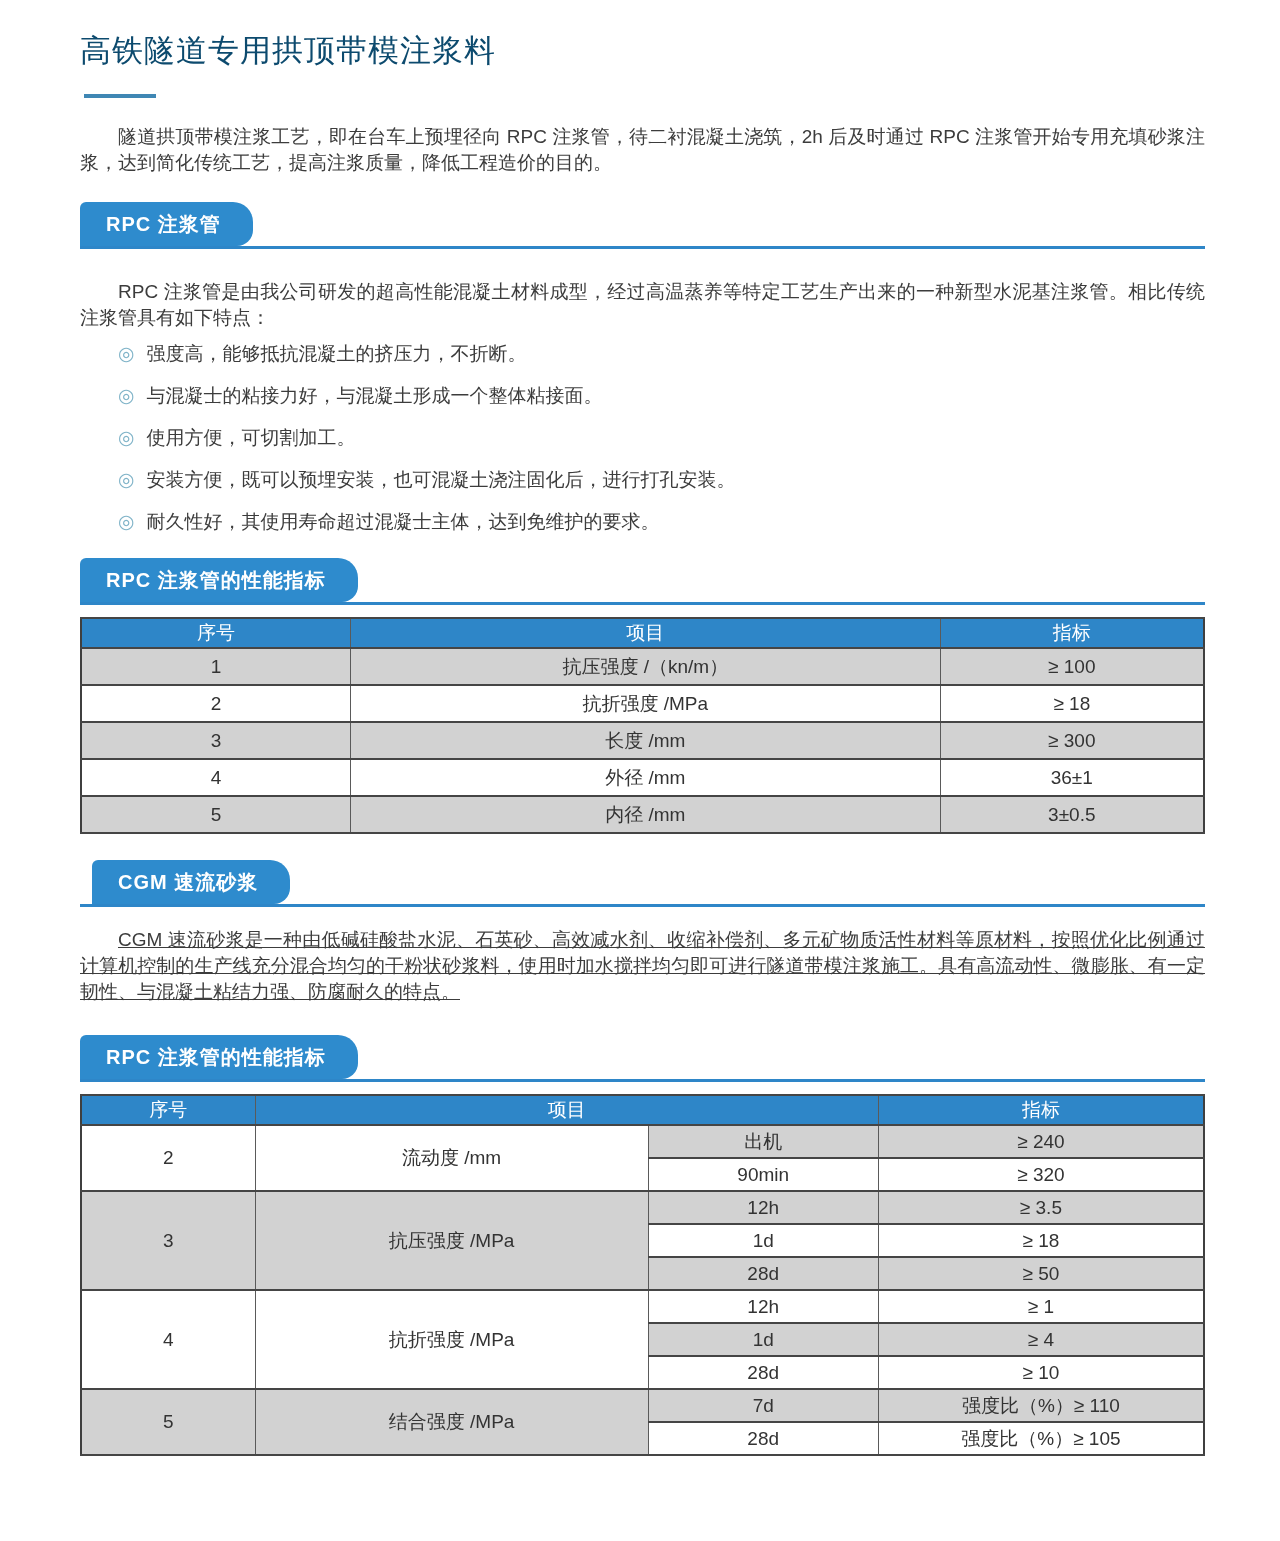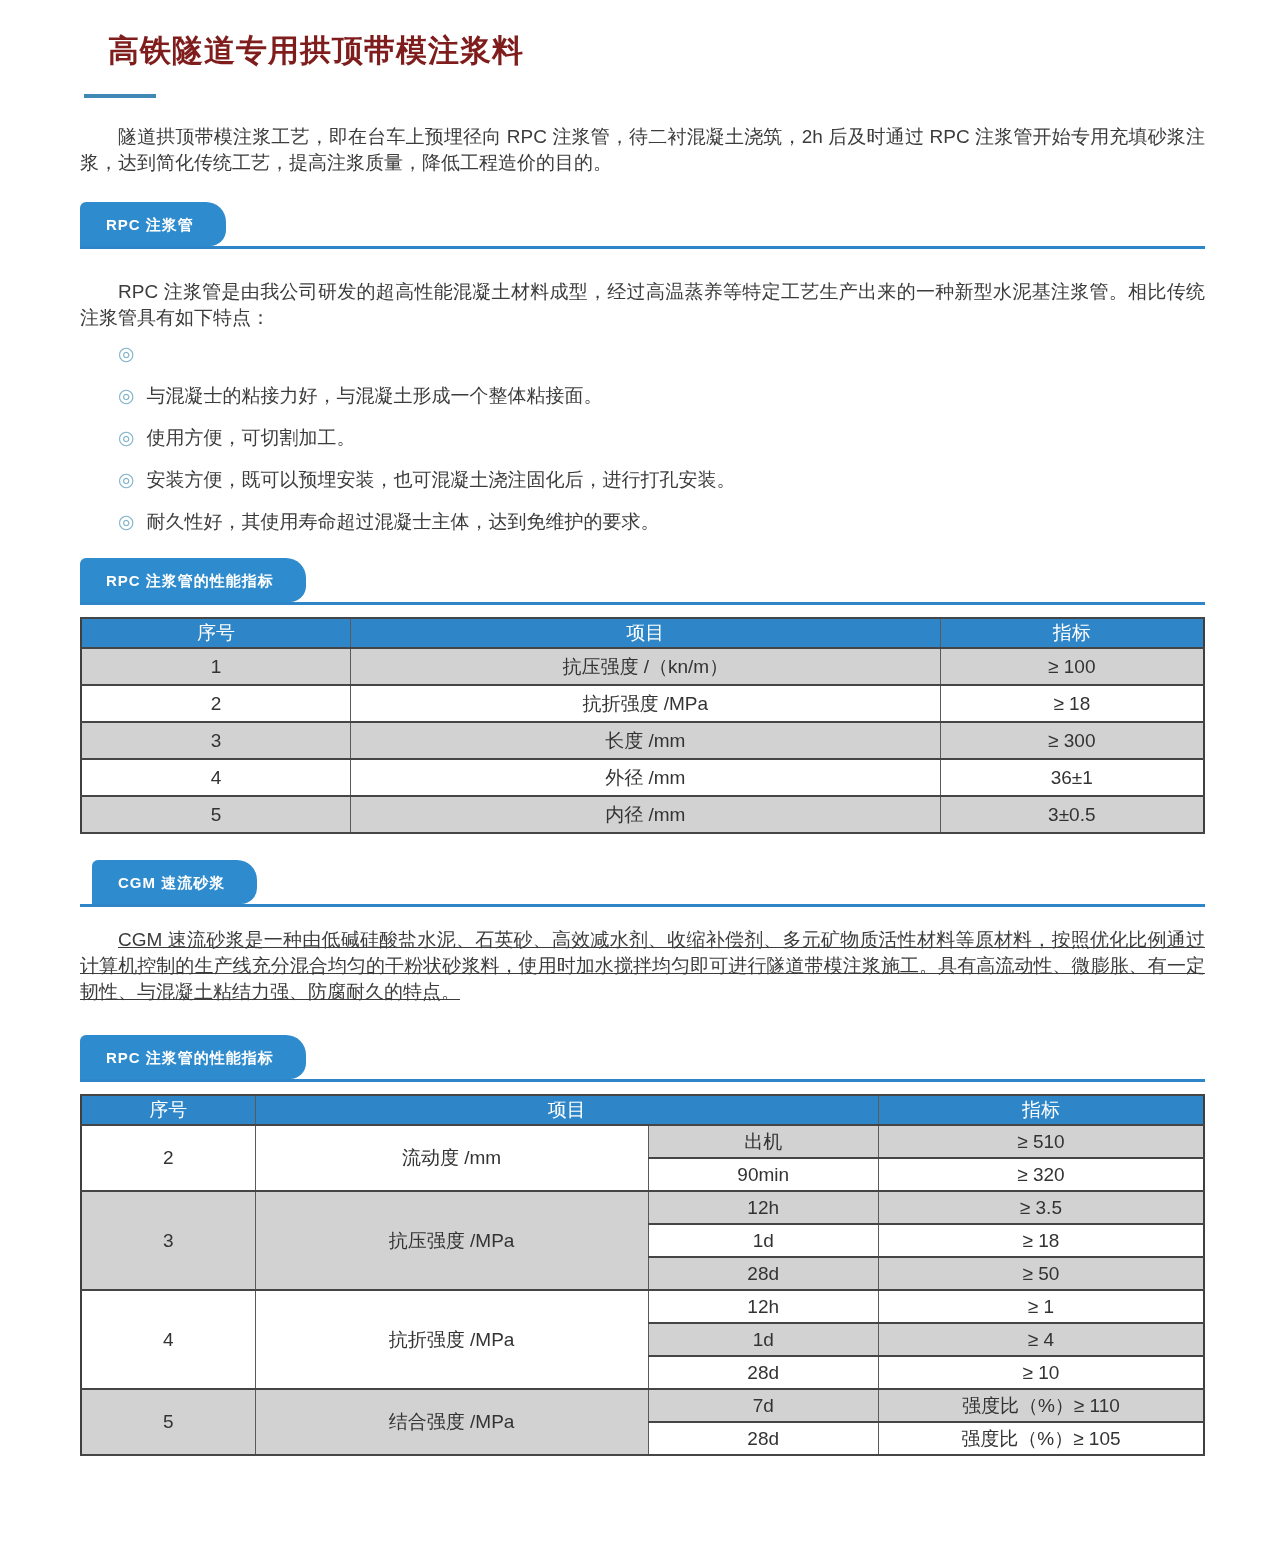--- a/index.html
+++ b/index.html
@@ -11,24 +11,23 @@
     font-family: "Liberation Sans", "DejaVu Sans", sans-serif;
     color: #3a3a3a;
     overflow: hidden;
   }
   .content { padding: 0 75px 0 80px; }
 
   
   .page-title {
     margin-top: 30px;
     font-size: 31px;
-    font-weight: bold;
-    color: #7f1d1d;
+    font-weight: normal;
+    color: #0c4a6e;
     letter-spacing: 1px;
-    margin-left: 28px;
   }
   .title-dash {
     width: 72px;
     height: 4px;
     background: #3f87b4;
     margin: 22px 0 0 4px;
   }
 
   
   .para {
@@ -44,21 +43,21 @@
   .section-head {
     border-bottom: 3px solid #2e86c8;
     font-size: 0;
     line-height: 0;
   }
   .badge {
     display: inline-block;
     background: #2e8bcd;
     color: #ffffff;
     font-weight: bold;
-    font-size: 15px;
+    font-size: 20px;
     line-height: 23px;
     padding: 11px 32px 10px 26px;
     border-radius: 6px 20px 16px 0;
     letter-spacing: 1px;
   }
 
   
   .bullets {
     list-style: none;
     margin: 10px 0 0 0;
@@ -130,20 +129,21 @@
   <p class="para intro">隧道拱顶带模注浆工艺，即在台车上预埋径向 RPC 注浆管，待二衬混凝土浇筑，2h 后及时通过 RPC 注浆管开始专用充填砂浆注浆，达到简化传统工艺，提高注浆质量，降低工程造价的目的。</p>
 
   <div class="section-head sp-badge1">
     <span class="badge">RPC 注浆管</span>
   </div>
   <p class="para sp-para1">RPC 注浆管是由我公司研发的超高性能混凝土材料成型，经过高温蒸养等特定工艺生产出来的一种新型水泥基注浆管。相比传统注浆管具有如下特点：</p>
 
   <ul class="bullets">
     <li>
       <span class="bullet-ico">◎</span>
+      <span>强度高，能够抵抗混凝土的挤压力，不折断。</span>
     </li>
     <li>
       <span class="bullet-ico">◎</span>
       <span>与混凝士的粘接力好，与混凝土形成一个整体粘接面。</span>
     </li>
     <li>
       <span class="bullet-ico">◎</span>
       <span>使用方便，可切割加工。</span>
     </li>
     <li>
@@ -227,21 +227,21 @@
           <th colspan="2">项目</th>
           <th>指标</th>
         </tr>
       </thead>
       <tbody>
 
         <tr>
           <td rowspan="2">2</td>
           <td rowspan="2">流动度 /mm</td>
           <td class="gray">出机</td>
-          <td class="gray">≥ 510</td>
+          <td class="gray">≥ 240</td>
         </tr>
         <tr>
           <td>90min</td>
           <td>≥ 320</td>
         </tr>
 
         <tr>
           <td rowspan="3" class="gray">3</td>
           <td rowspan="3" class="gray">抗压强度 /MPa</td>
           <td class="gray">12h</td>

